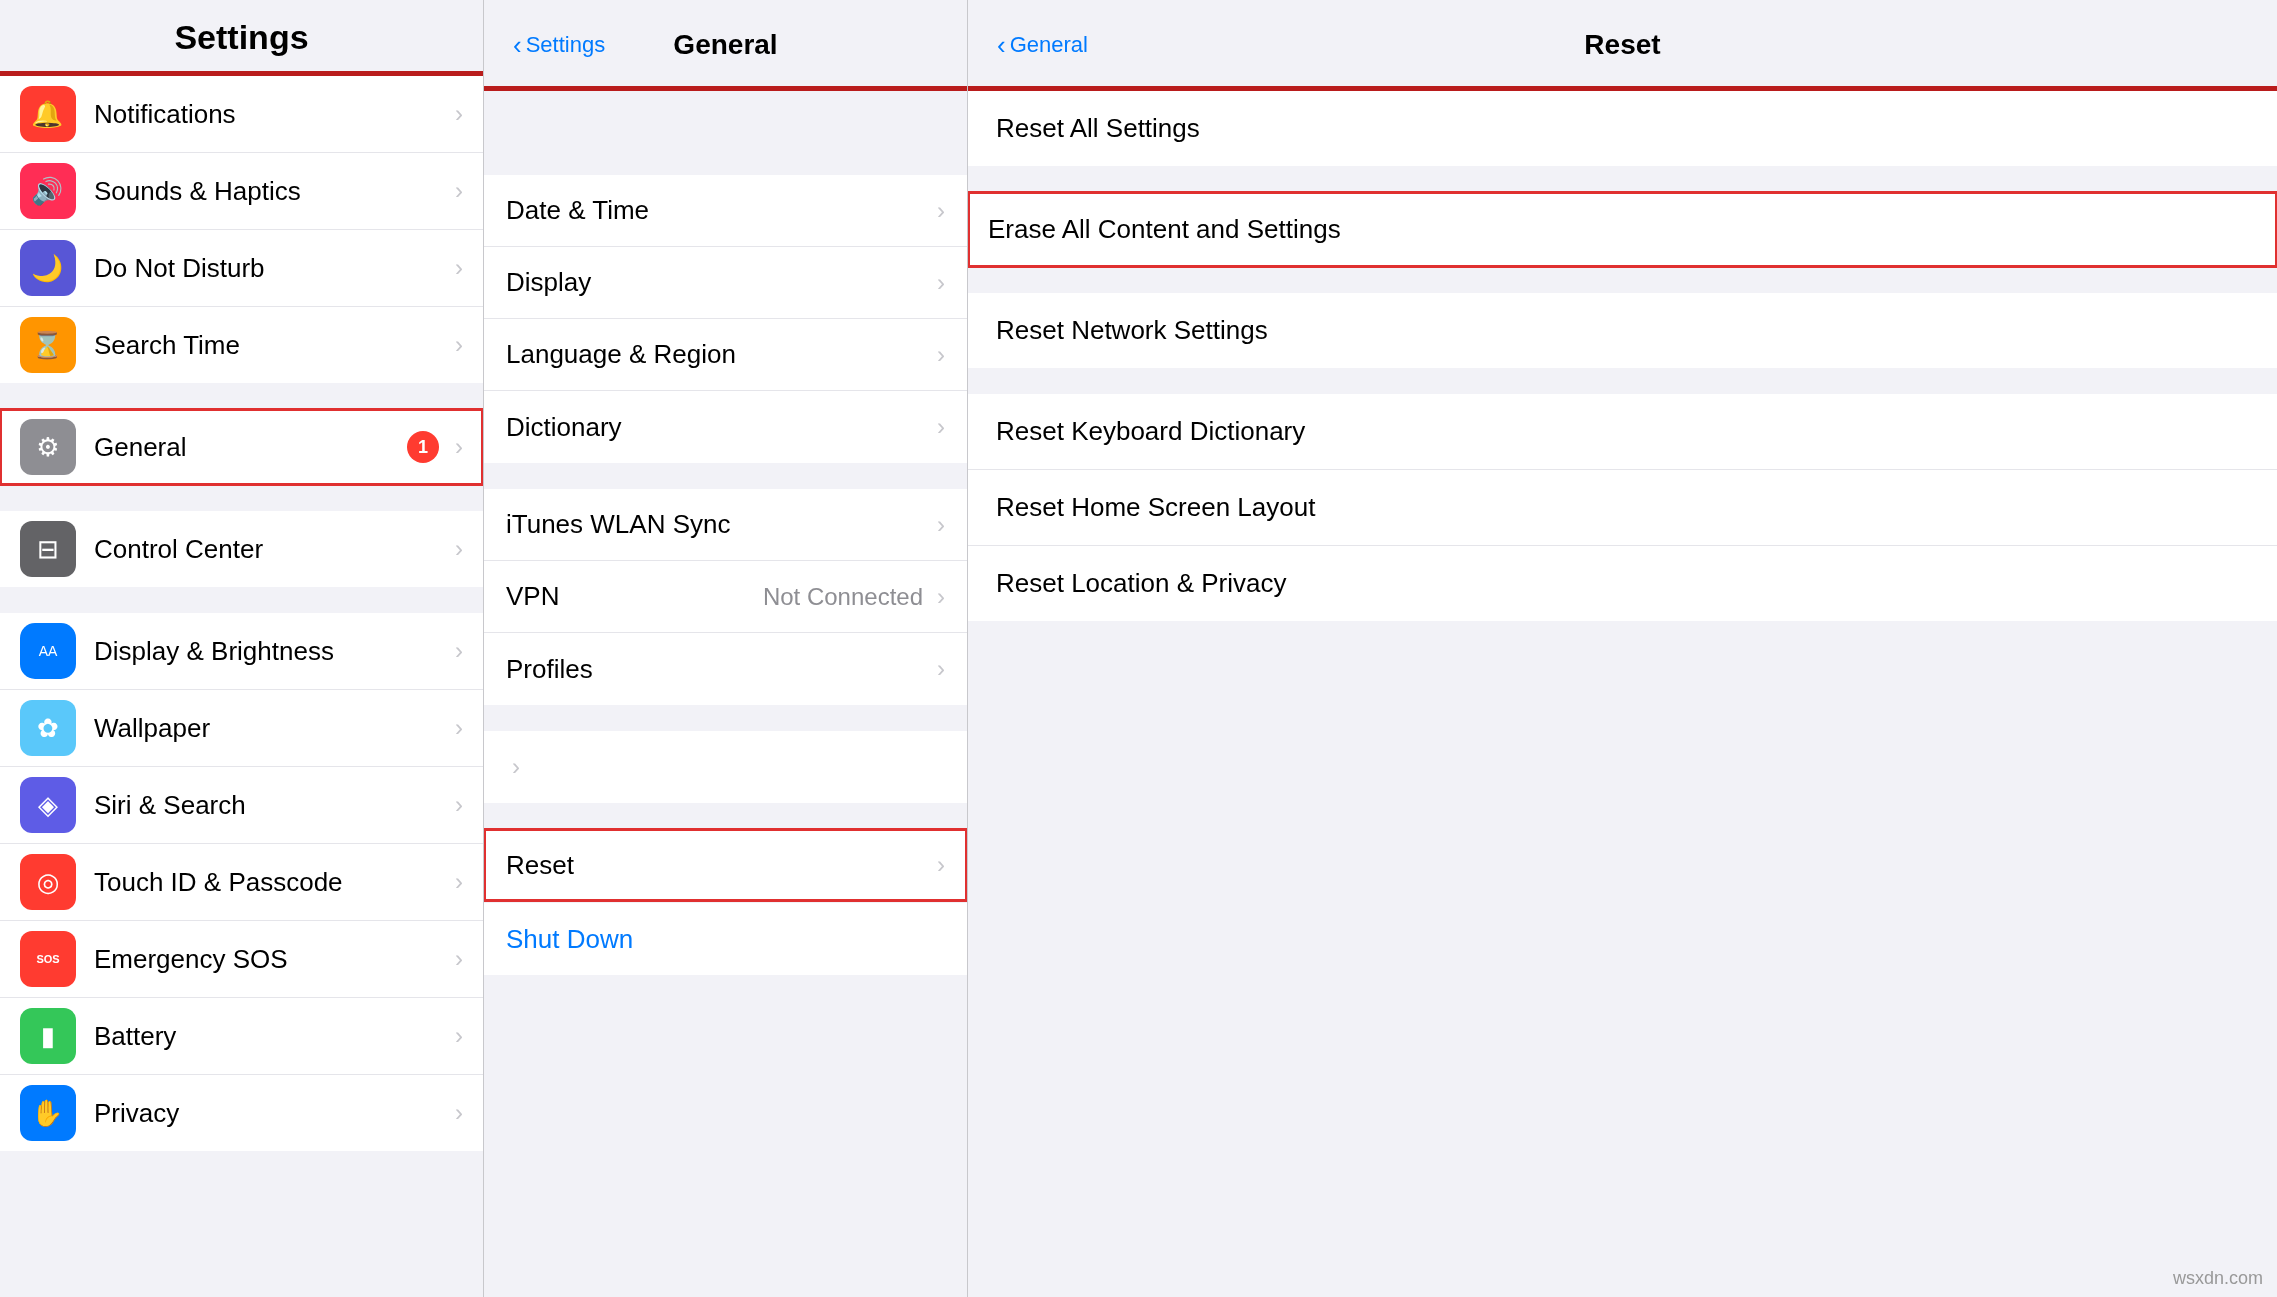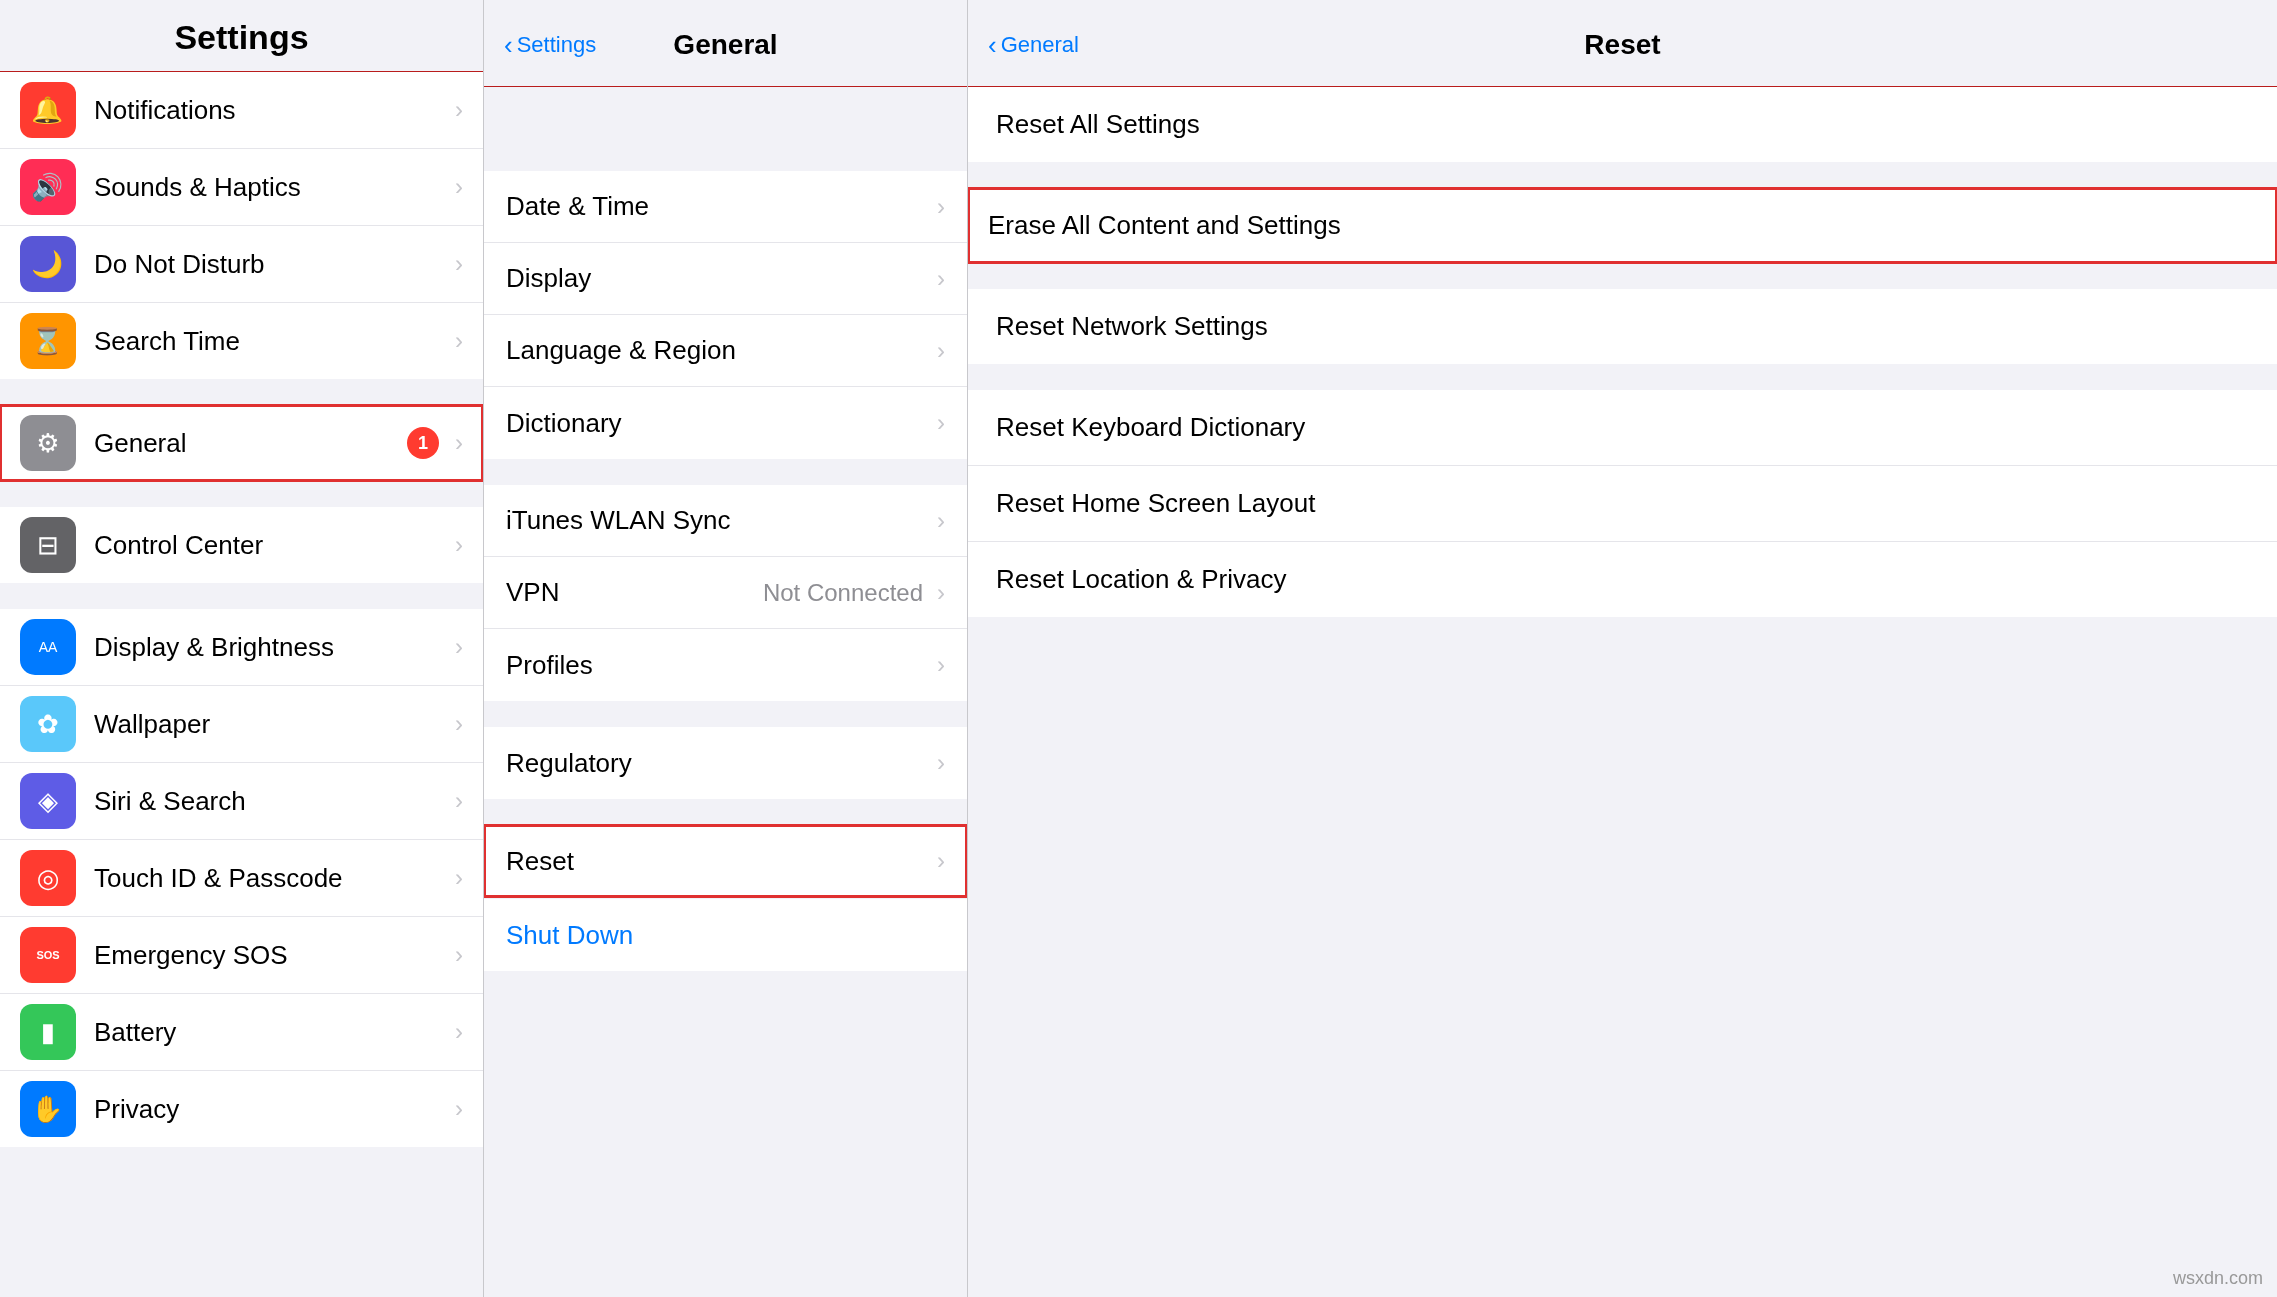--- a/index.html
+++ b/index.html
@@ -30,22 +30,22 @@
       border-right: 1px solid #c8c8cc;
     }
 
     .column-reset {
       flex: 1;
     }
 
     
     .col-header {
       background: #f2f2f7;
-      padding: 18px 20px 14px;
-      border-bottom: 1px solid #b91c1c;
+      padding: 18px 29px 14px;
+      border-bottom: 5px solid #b91c1c;
       display: flex;
       align-items: center;
       justify-content: center;
       min-height: 64px;
     }
 
     .col-header-title {
       font-size: 34px;
       font-weight: 700;
       color: #000;
@@ -379,21 +379,20 @@
           <span class="chevron-right">›</span>
         </div>
         <div class="general-item">
           <span class="general-item-label">Profiles</span>
           <span class="chevron-right">›</span>
         </div>
       </div>
       <div class="spacer-group"></div>
       <div class="settings-group">
         <div class="general-item">
-          <span class="general-item-label">Regulatory</span>
           <span class="chevron-right">›</span>
         </div>
       </div>
       <div class="spacer-group"></div>
       <div class="settings-group">
         <div class="general-item highlighted">
           <span class="general-item-label">Reset</span>
           <span class="chevron-right">›</span>
         </div>
       </div>

